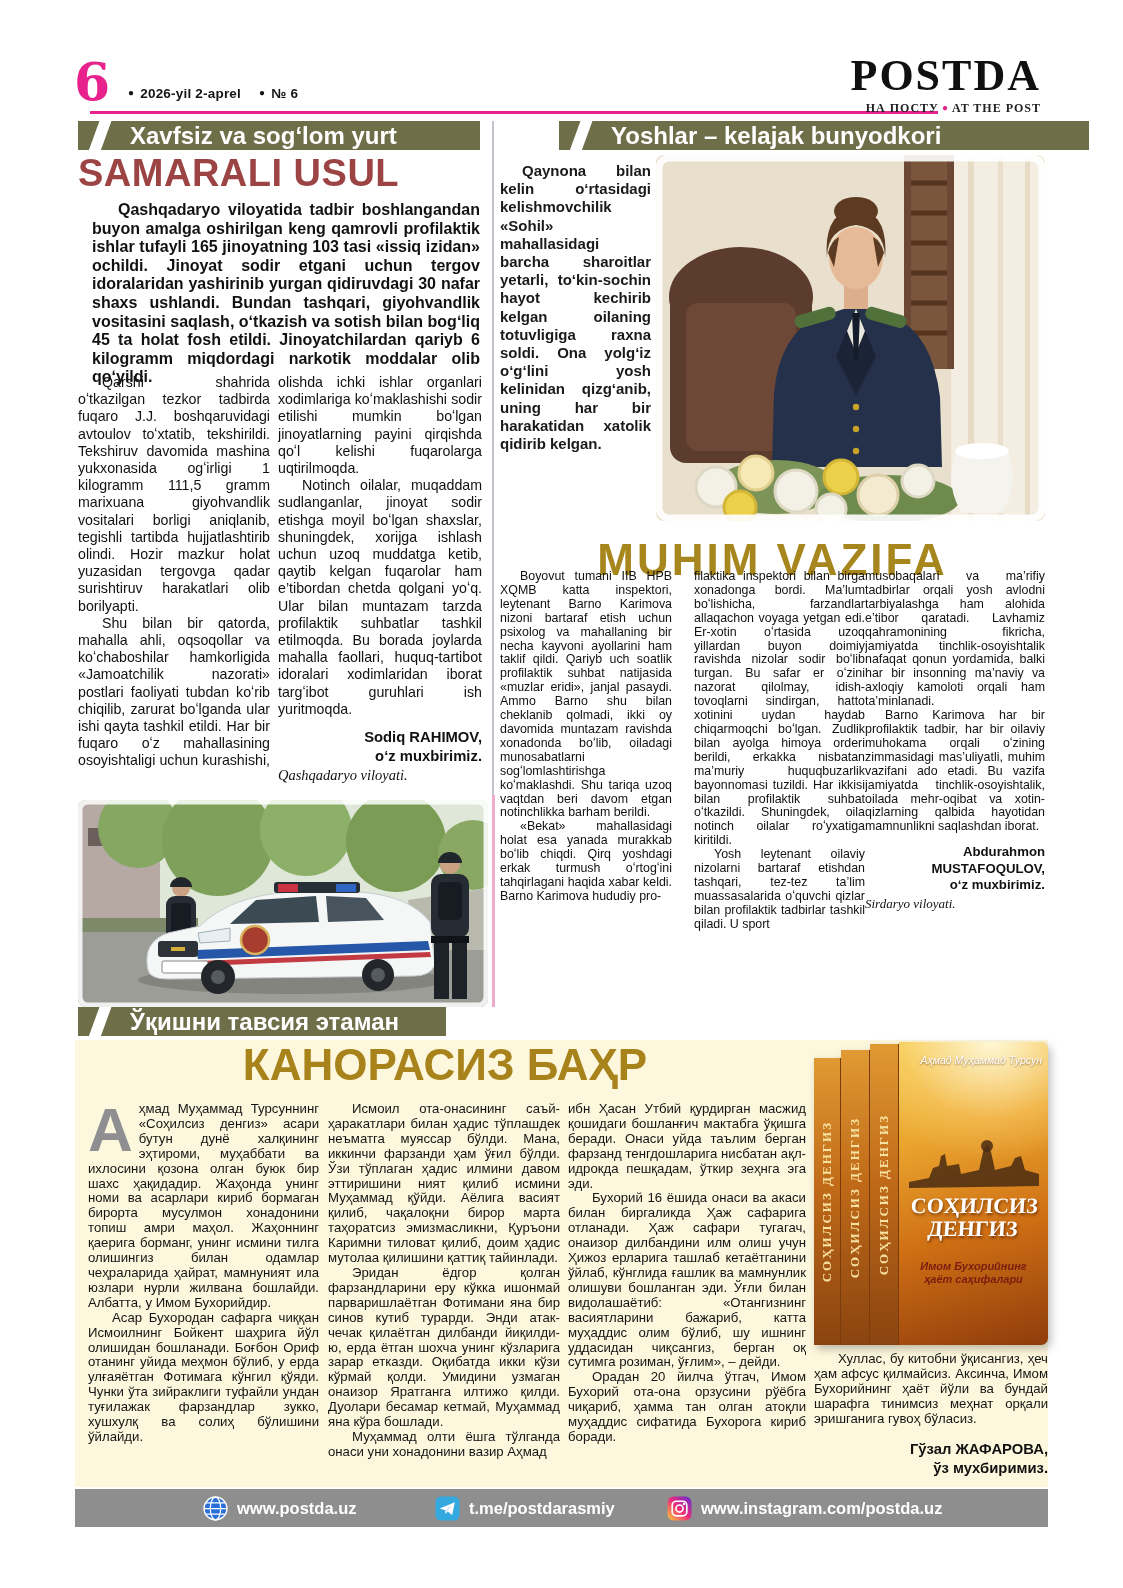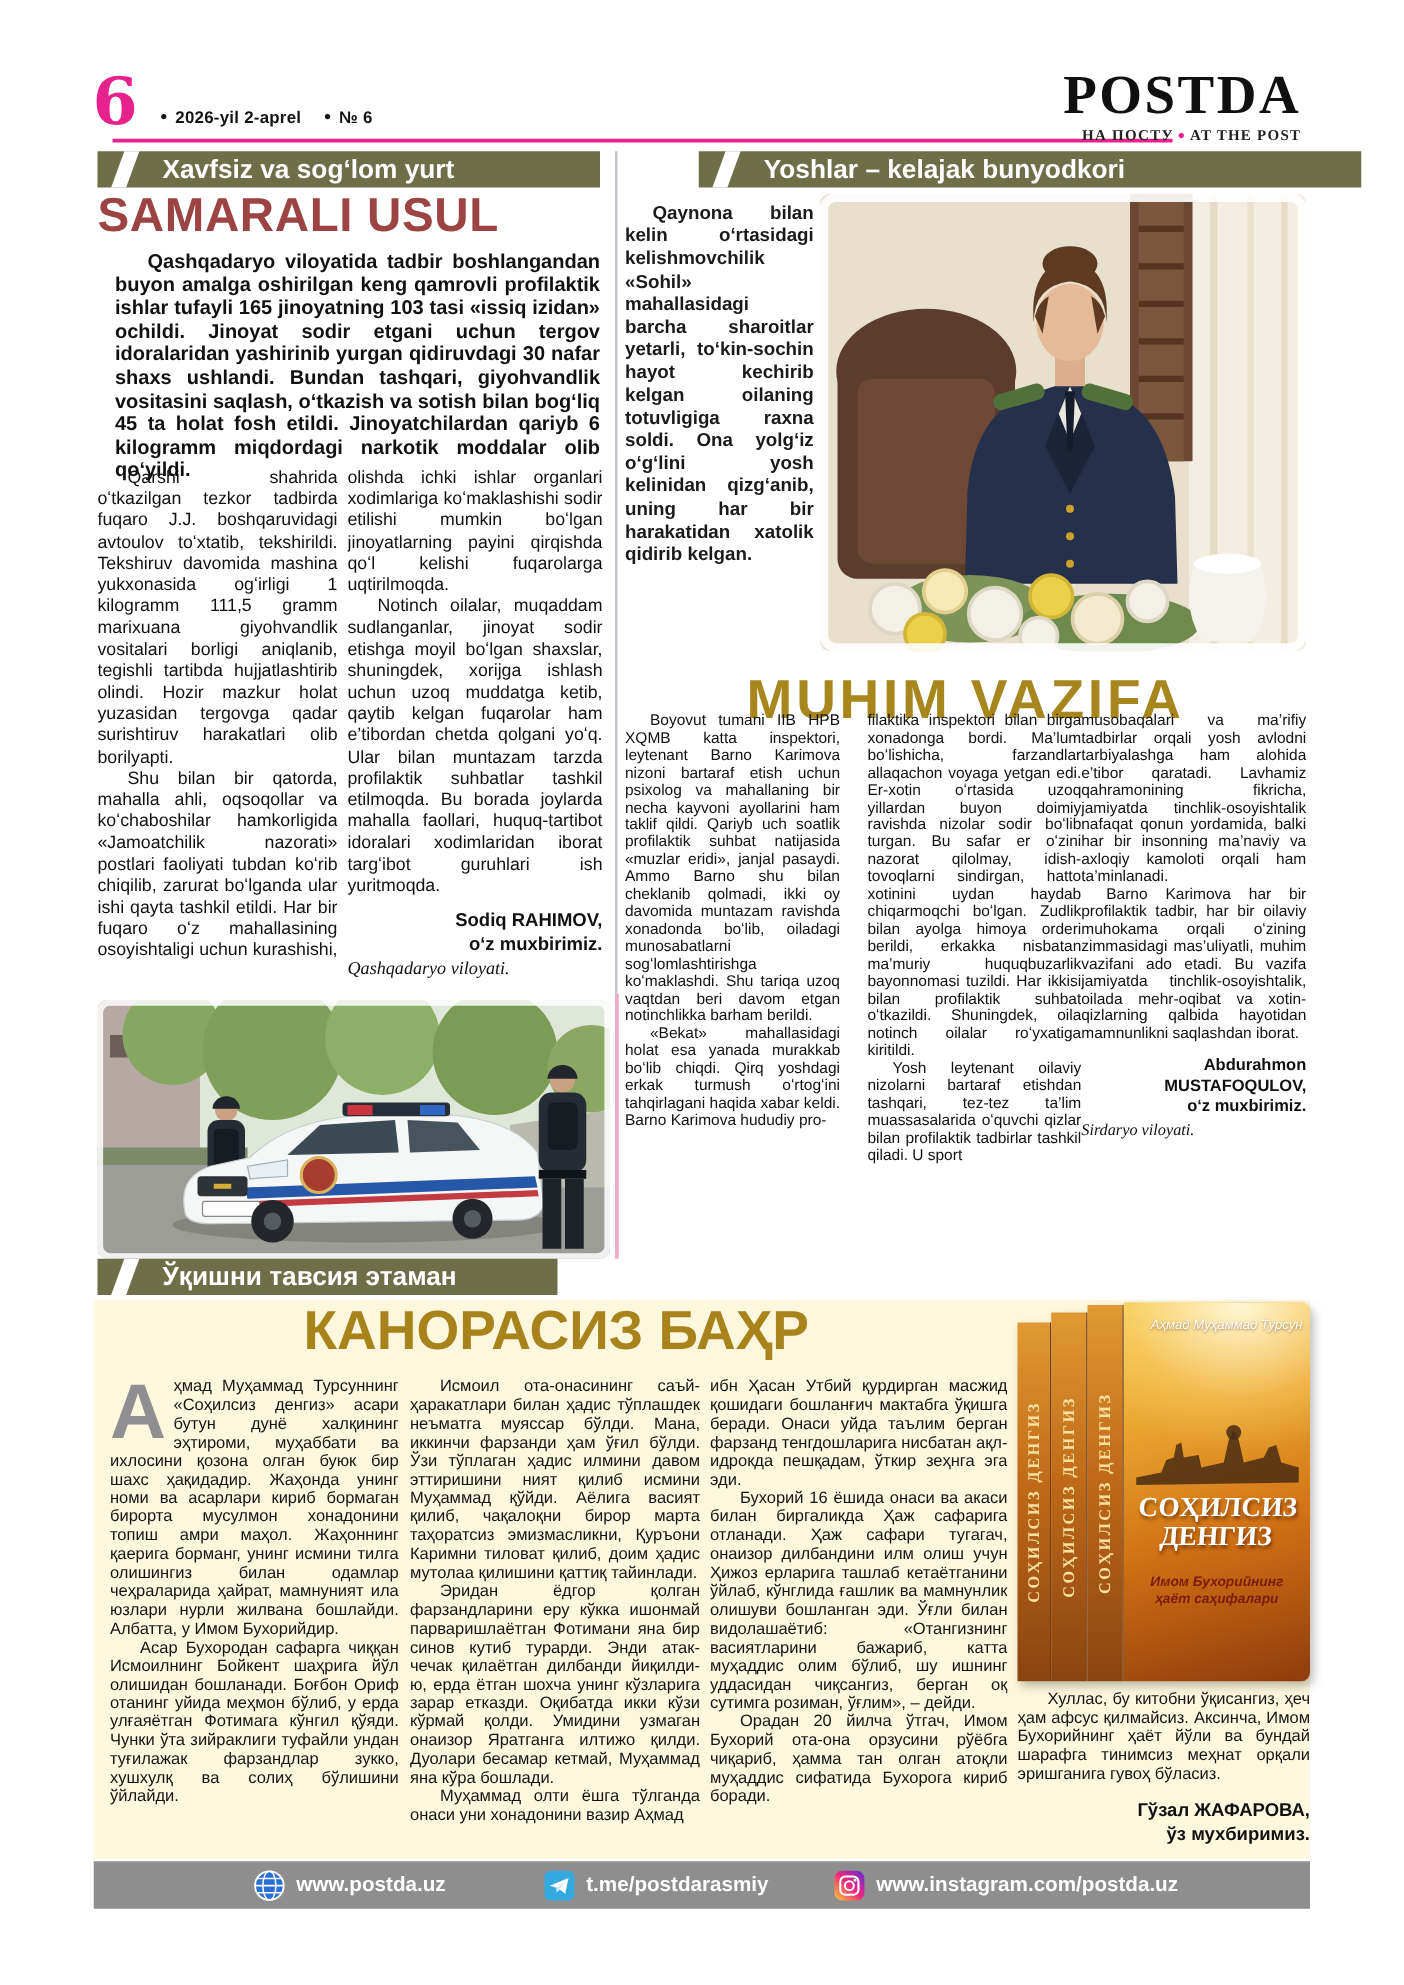--- a/index.html
+++ b/index.html
@@ -14,21 +14,21 @@
   .dateline .sep{display:inline-block;width:14px;}
   .masthead{position:absolute;right:82px;top:54px;font-family:"Liberation Serif","DejaVu Serif",serif;
             font-size:44px;font-weight:bold;letter-spacing:2px;line-height:1;color:#101010;}
   .masthead-sub{position:absolute;right:82px;top:101px;font-family:"Liberation Serif","DejaVu Serif",serif;
                 font-size:12px;font-weight:bold;color:#222;letter-spacing:1px;}
   .masthead-sub .mdot{color:#e8228c;font-size:10px;vertical-align:1px;margin:0 3px;}
   .rule{position:absolute;left:90px;top:111px;width:848px;height:3px;background:#e8228c;}
 
   
   .banner{position:absolute;height:29px;background:#6e6f49;color:#fff;font-weight:bold;
-          font-size:21px;line-height:29px;padding-left:52px;box-sizing:border-box;overflow:hidden;}
+          font-size:24px;line-height:29px;padding-left:52px;box-sizing:border-box;overflow:hidden;}
   .banner .slash{position:absolute;left:16px;top:-4px;height:38px;width:12px;background:#fff;transform:skewX(-20deg);}
   .banner-left{left:78px;top:121px;width:402px;}
   .banner-right{left:515px;top:121px;width:530px;margin-left:44px;}
   .banner-bottom{left:78px;top:1007px;width:368px;}
 
   
   .vdiv-top{position:absolute;left:492px;top:121px;width:2px;height:674px;background:#c3c3cc;}
   .vdiv-bot{position:absolute;left:492px;top:795px;width:3px;height:212px;background:#efabc9;}
 
   

